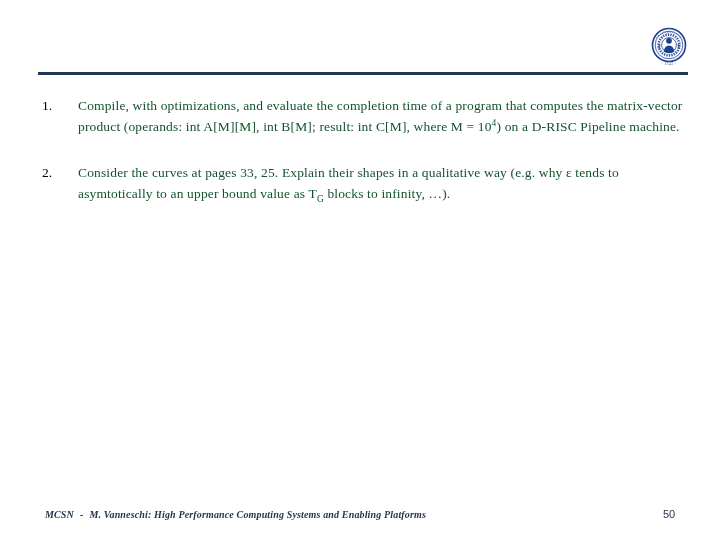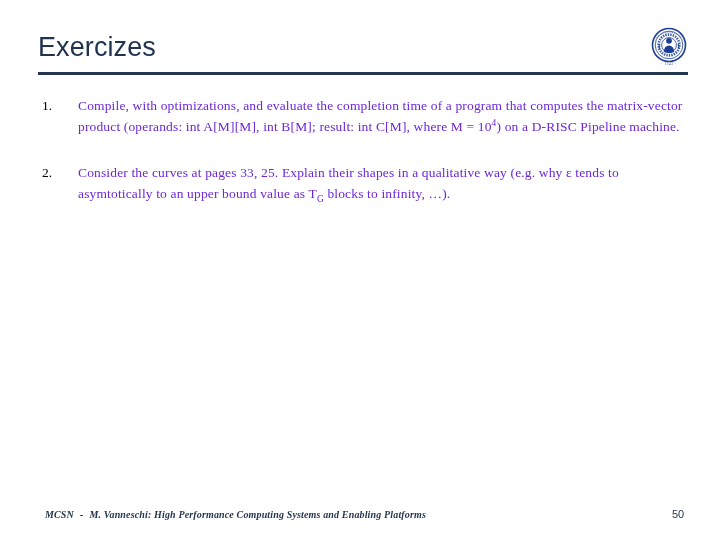--- a/index.html
+++ b/index.html
@@ -81,21 +81,21 @@
     line-height: 20.5px;
     color: #000000;
   }
   .item-body {
     margin-left: 40px;
   }
   .para {
     font-family: "Liberation Serif", serif;
     font-size: 13.5px;
     line-height: 20.5px;
-    color: #6d28d9;
+    color: #14532d;
     text-align: left;
     letter-spacing: 0.15px;
   }
   .para + .para { margin-top: 12px; }
   sup { font-size: 9.5px; vertical-align: super; line-height: 0; }
   sub { font-size: 9.5px; vertical-align: sub; line-height: 0; }
 
   
   .footer {
     position: absolute;
@@ -113,31 +113,28 @@
   .footer .sep { padding: 0 6px; }
   .page-num {
     position: absolute;
     left: 663px;
     top: 507px;
     width: 30px;
     font-family: "Liberation Sans", sans-serif;
     font-size: 11px;
     line-height: 14px;
     color: #24374f;
-    text-align: center;
+    text-align: left;
   }
 </style>
 </head>
 <body>
 
 <div class="slide">
 
-  <div class="title-area">
-    <div class="slide-title">Exercizes</div>
-  </div>
   <div class="title-rule"></div>
 
   <div class="logo">
     <svg width="46" height="46" viewBox="0 0 46 46" aria-hidden="true">
       <g fill="none" stroke="#1c3f94">
         <circle cx="23" cy="21" r="16.5" stroke-width="1.6"></circle>
         <circle cx="23" cy="21" r="13.8" stroke-width="0.8"></circle>
         <circle cx="23" cy="21" r="10.4" stroke-width="2.6" stroke-dasharray="1.4 1.1" opacity="0.85"></circle>
         <circle cx="23" cy="21" r="7.4" stroke-width="0.8"></circle>
       </g>

